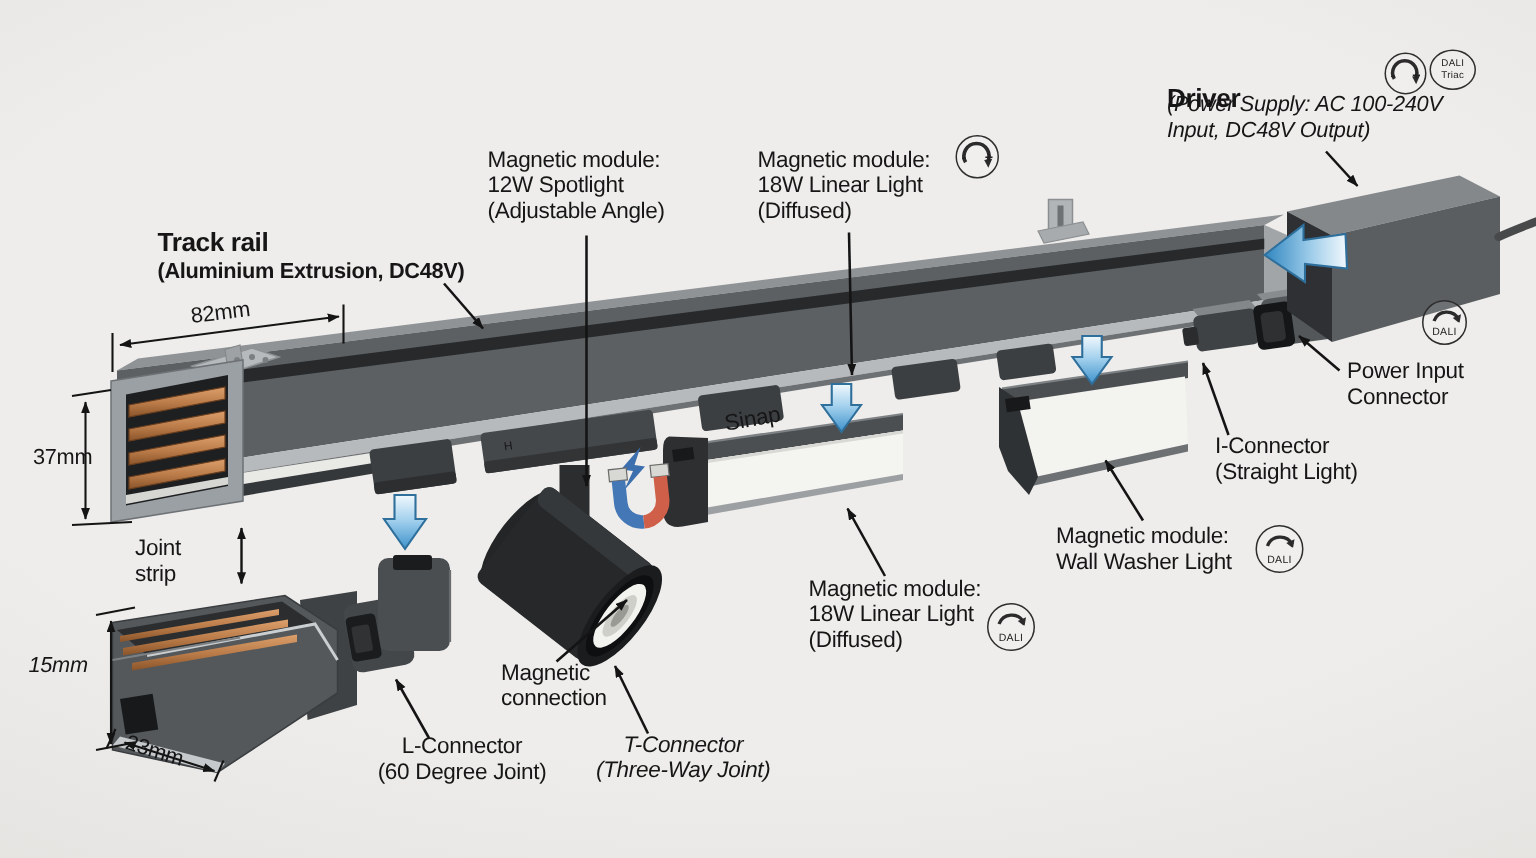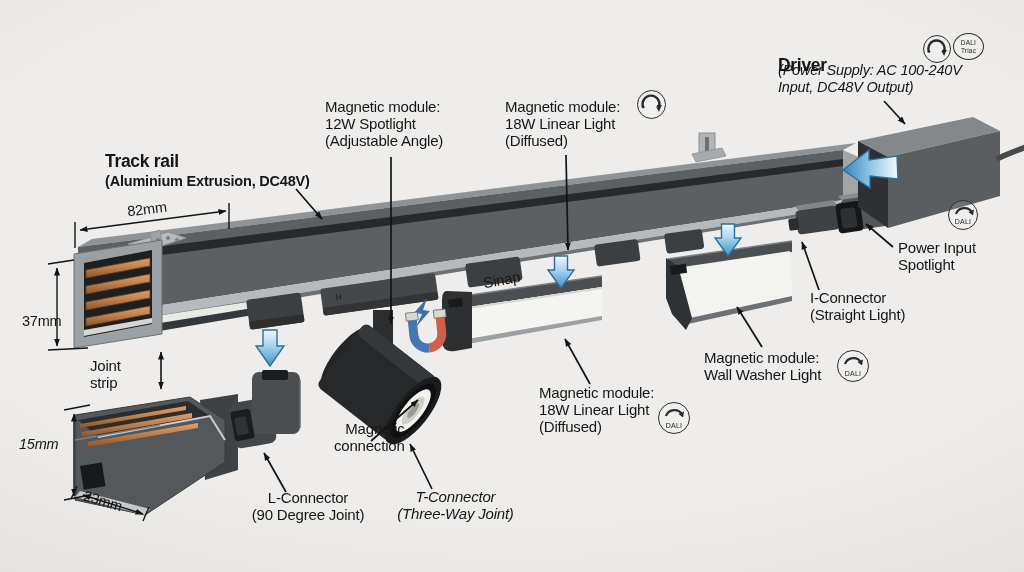--- a/index.html
+++ b/index.html
@@ -238,37 +238,37 @@
 (Adjustable Angle)</div>
 <div class="lbl" style="left:505px;top:98px;">Magnetic module:
 18W Linear Light
 (Diffused)</div>
 <div class="lbl big" style="left:778px;top:56px;">Driver</div>
 <div class="lbl small" style="left:778px;top:62px;font-style:italic;">(Power Supply: AC 100-240V
 Input, DC48V Output)</div>
 <div class="lbl" style="left:90px;top:357px;">Joint
 strip</div>
 <div class="lbl" style="left:483px;top:271px;transform:rotate(-10deg);">Sinap</div>
-<div class="lbl" style="left:334px;top:420px;text-align:right;">Magnetic
+<div class="lbl" style="left:334px;top:440px;">Magnetic
 connection</div>
 <div class="lbl ctr" style="left:238px;top:489px;width:140px;">L-Connector
-(90 Degree Joint)</div>
+(60 Degree Joint)</div>
 <div class="lbl ctr" style="left:388px;top:488px;width:135px;font-style:italic;">T-Connector
 (Three-Way Joint)</div>
 <div class="lbl" style="left:539px;top:384px;">Magnetic module:
 18W Linear Light
 (Diffused)</div>
 <div class="lbl" style="left:704px;top:349px;">Magnetic module:
 Wall Washer Light</div>
 <div class="lbl" style="left:810px;top:289px;">I-Connector
 (Straight Light)</div>
 <div class="lbl" style="left:898px;top:239px;">Power Input
-Spotlight</div>
+Connector</div>
 <div class="lbl small ctr" style="left:112px;top:201px;width:70px;transform:rotate(-7deg);">82mm</div>
-<div class="lbl small" style="left:22px;top:313px;">37mm</div>
+<div class="lbl small" style="left:22px;top:297px;">37mm</div>
 <div class="lbl small" style="left:19px;top:436px;font-style:italic;">15mm</div>
 <div class="lbl small" style="left:83px;top:493px;transform:rotate(17deg);">23mm</div>
 <div class="lbl" style="left:336px;top:293px;font-size:8px;color:#15171a;transform:rotate(-8deg);">H</div>
 
 <div class="dimmer" style="left:923px;top:35px;width:28px;height:28px;">
   <svg width="25" height="25" viewBox="0 0 28 28">
     <path d="M6.2,18.5 A9,9 0 1 1 21.8,18.5" fill="none" stroke="#2b2b2b" stroke-width="2.6"></path>
     <path d="M19.5,16.8 L25.3,16 L22.5,22.5 Z" fill="#2b2b2b"></path>
   </svg>
   <span class="pm mi">-</span>

